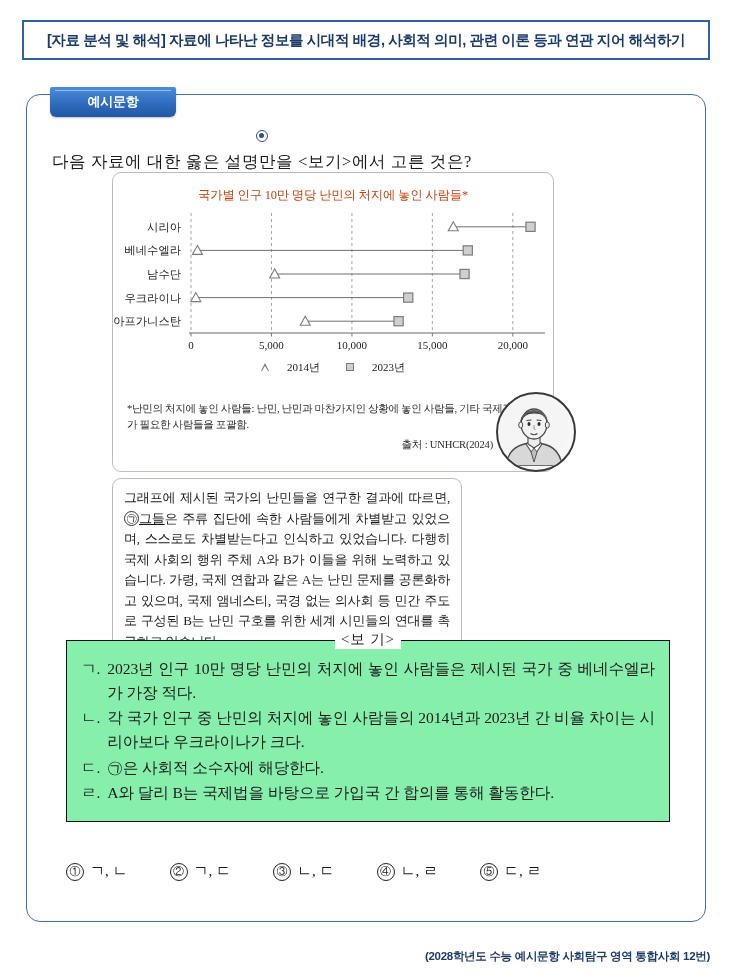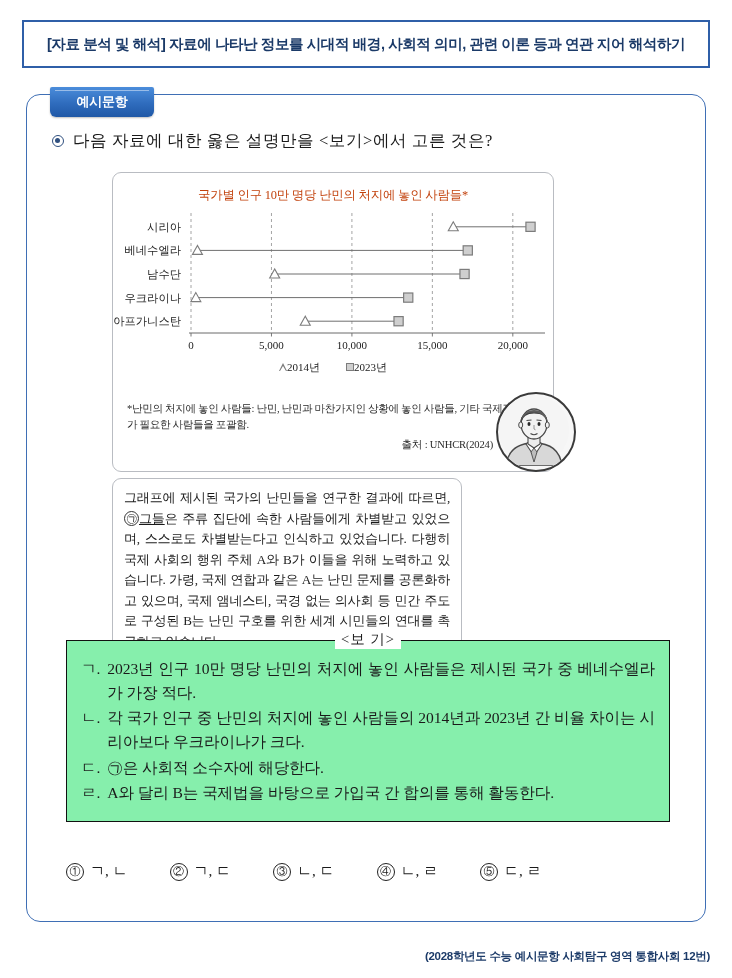--- a/index.html
+++ b/index.html
@@ -15,21 +15,21 @@
     position: relative;
     overflow: hidden;
   }
 
   
   .header-banner {
     position: absolute;
     left: 22px;
     top: 20px;
     width: 688px;
-    height: 48px;
+    height: 40px;
     border: 2px solid #2f5fa8;
     box-sizing: border-box;
     display: flex;
     align-items: center;
     justify-content: center;
     background: #ffffff;
   }
   .header-banner .htext {
     font-family: "Liberation Sans", "DejaVu Sans", sans-serif;
     font-size: 14.5px;
@@ -50,21 +50,21 @@
     border-radius: 14px;
     box-sizing: border-box;
     background: #ffffff;
   }
 
   
   .tab-label {
     position: absolute;
     left: 50px;
     top: 87px;
-    width: 104px;
+    width: 126px;
     height: 30px;
     background: linear-gradient(180deg, #4b8ddb 0%, #2f6cbd 55%, #1f58a6 100%);
     border-radius: 2px 2px 6px 6px;
     box-shadow: 0 1px 2px rgba(0,0,0,0.25);
     display: flex;
     align-items: center;
     justify-content: center;
   }
   .tab-label::after {
     content: "";
@@ -83,20 +83,21 @@
   }
 
   
   .stem-row {
     position: absolute;
     left: 52px;
     top: 130px;
     display: flex;
     align-items: center;
     gap: 9px;
+    flex-direction: column;
   }
   .bullet-radio {
     width: 12px;
     height: 12px;
     border: 1.6px solid #30507f;
     border-radius: 50%;
     box-sizing: border-box;
     position: relative;
     flex: none;
   }
@@ -157,21 +158,21 @@
   .plot svg { display: block; }
 
   .legend {
     display: flex;
     justify-content: center;
     gap: 26px;
     font-size: 11px;
     margin-top: 1px;
     color: #222;
   }
-  .legend .item { display: flex; align-items: center; gap: 0; }
+  .legend .item { display: flex; align-items: center; gap: 18px; }
   .legend .gl-tri {
     width: 0; height: 0;
     border-left: 4.6px solid transparent;
     border-right: 4.6px solid transparent;
     border-bottom: 8px solid #7c7c7c;
     position: relative;
   }
   .legend .gl-tri::after {
     content:"";
     position:absolute;

